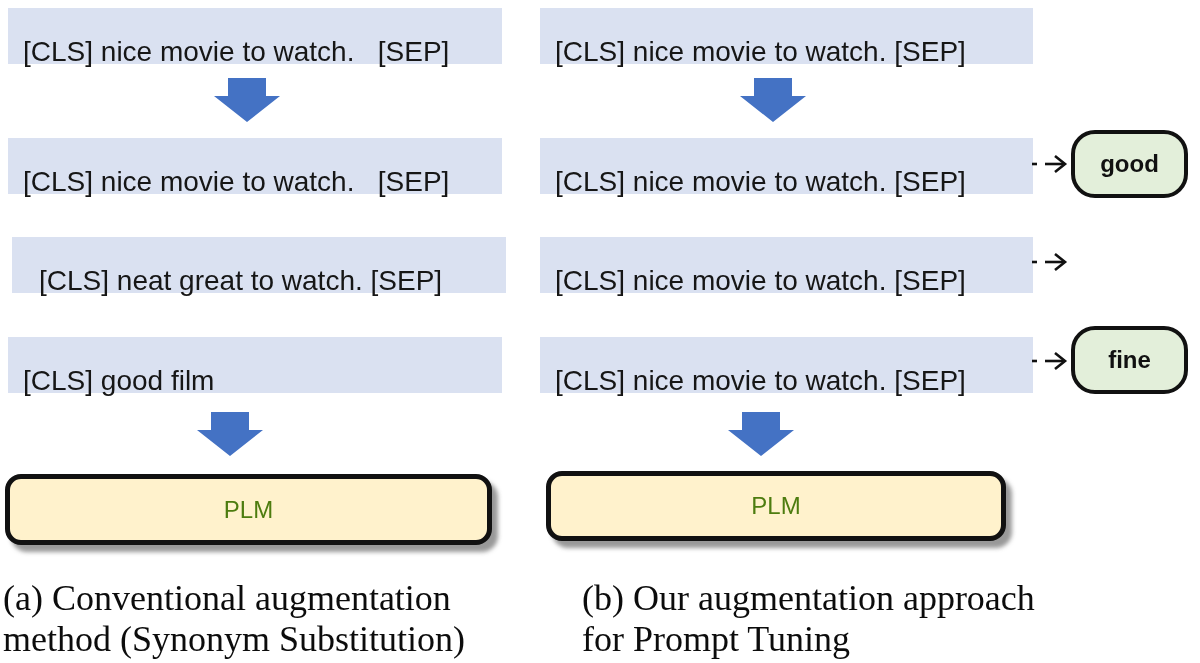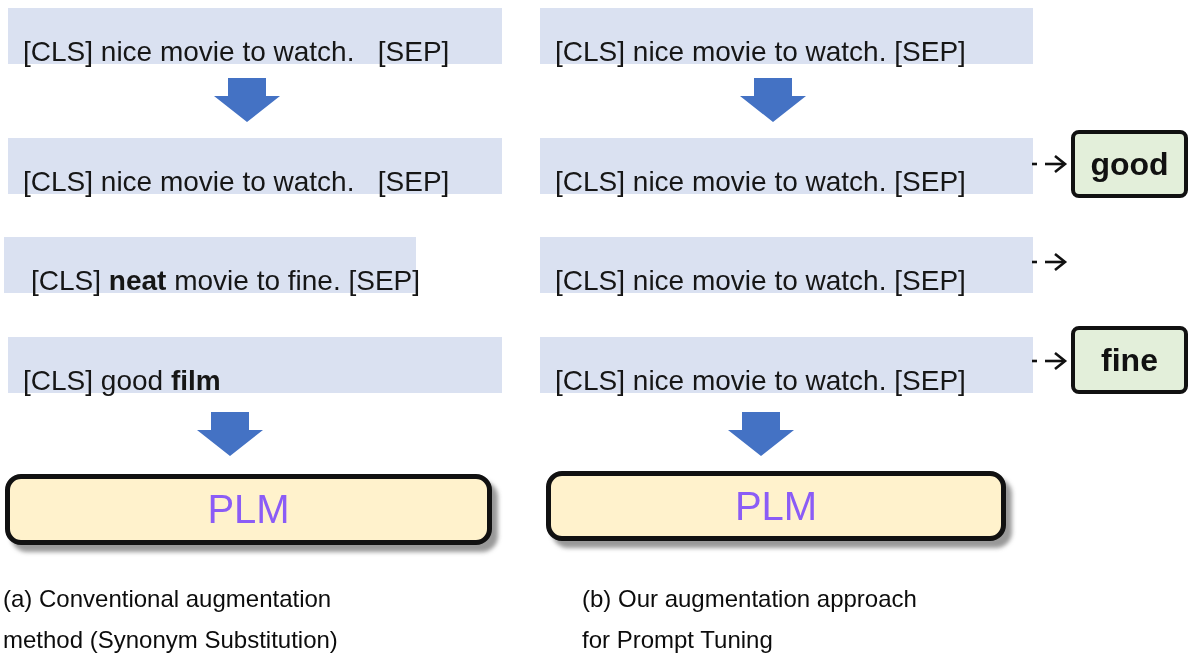--- a/index.html
+++ b/index.html
@@ -16,48 +16,49 @@
     height:56px;
     background:#dae1f1;
     display:flex;
     align-items:center;
     padding-left:15px;
     box-sizing:border-box;
     font-size:28px;
     color:#161616;
   }
   .seq-box span{white-space:pre;margin-top:32px;}
-  .b{font-weight:bold;}
+  .b{font-weight:normal;}
   .down-arrow{position:absolute;width:66px;height:44px;}
   .dash-arrow{position:absolute;width:40px;height:24px;}
   .label-box{
     position:absolute;
     left:1071px;width:117px;height:68px;
     background:#e3efda;
     border:4px solid #111111;
-    border-radius:8px;
+    border-radius:24px;
     box-sizing:border-box;
     display:flex;align-items:center;justify-content:center;
-    font-size:32px;font-weight:bold;color:#111111;
+    font-size:24px;font-weight:bold;color:#111111;
   }
   .plm-box{
     position:absolute;
     background:#fff2cc;
     border:5px solid #111111;
     border-radius:16px;
     box-sizing:border-box;
     box-shadow:6px 7px 4px rgba(70,70,70,0.55);
     display:flex;align-items:center;justify-content:center;
-    font-size:40px;color:#8b5cf6;
+    font-size:24px;color:#4d7c0f;
   }
   .caption{
     position:absolute;
-    font-size:24px;
+    font-size:36px;
     line-height:41px;
     color:#0c0c0c;
+    font-family:Liberation Serif, serif;
   }
 </style>
 </head>
 <body>
 
 <div class="figure">
 
   <div class="seq-box" style="left:8px;top:8px;width:494px;">
     <span>[CLS] nice movie to watch.   [SEP]</span>
       <span class="b"></span>
@@ -67,24 +68,24 @@
   <svg class="down-arrow" style="left:214px;top:78px;" viewBox="0 0 66 44">
     <polygon points="14,0 52,0 52,18 66,18 33,44 0,18 14,18" fill="#4472c4"></polygon>
   </svg>
 
   <div class="seq-box" style="left:8px;top:138px;width:494px;">
     <span>[CLS] nice movie to watch.   [SEP]</span>
       <span class="b"></span>
       <span></span>
   </div>
 
-  <div class="seq-box" style="left:4px;top:237px;width:412px;padding-left:27px;">
+  <div class="seq-box" style="left:12px;top:237px;width:494px;padding-left:27px;">
     <span>[CLS] </span>
       <span class="b">neat</span>
-      <span> movie to fine. [SEP]</span>
+      <span> great to watch. [SEP]</span>
   </div>
 
   <div class="seq-box" style="left:8px;top:337px;width:494px;">
     <span>[CLS] good </span>
       <span class="b">film</span>
   </div>
 
   <svg class="down-arrow" style="left:197px;top:412px;" viewBox="0 0 66 44">
     <polygon points="14,0 52,0 52,18 66,18 33,44 0,18 14,18" fill="#4472c4"></polygon>
   </svg>

